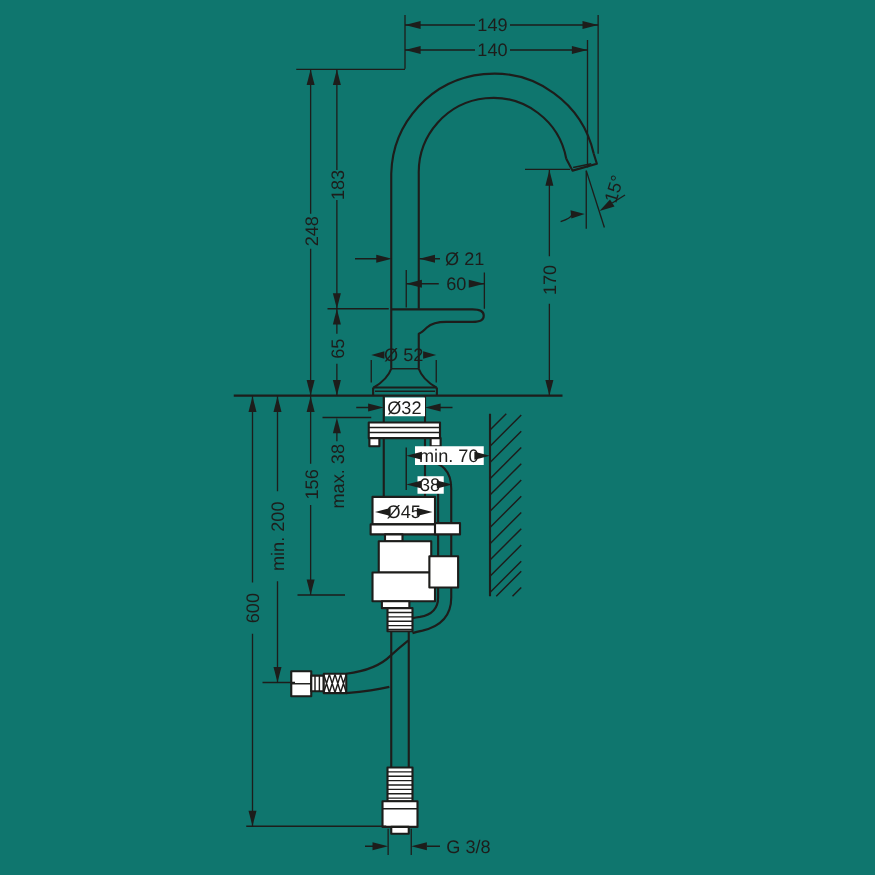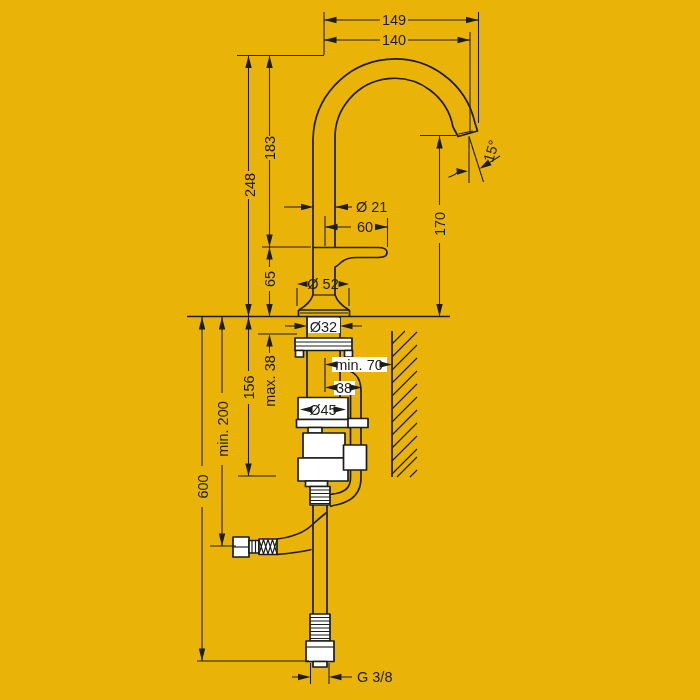--- a/index.html
+++ b/index.html
@@ -1,16 +1,16 @@
 <!DOCTYPE html>
 <html><head>
 <meta charset="utf-8">
 <style>
   html,body{margin:0;padding:0;background:#ffffff;width:700px;height:700px;overflow:hidden;}
-  .stage{width:700px;height:700px;background:#eab308;position:relative;}
+  .stage{width:700px;height:700px;background:#0f766e;position:relative;}
   svg{display:block;}
   .obj{fill:none;stroke:#1d1d1b;stroke-width:1.7;stroke-linejoin:round;}
   .objf{fill:#ffffff;stroke:#1d1d1b;stroke-width:1.7;stroke-linejoin:round;}
   .thin{fill:none;stroke:#1d1d1b;stroke-width:1.15;}
   .dim{fill:none;stroke:#1d1d1b;stroke-width:1.05;}
   .arr{fill:#1d1d1b;stroke:none;}
   .backer{fill:#ffffff;stroke:none;}
   text{font-family:"Liberation Sans","DejaVu Sans",sans-serif;font-size:14.5px;fill:#1d1d1b;}
 </style>
 </head>

